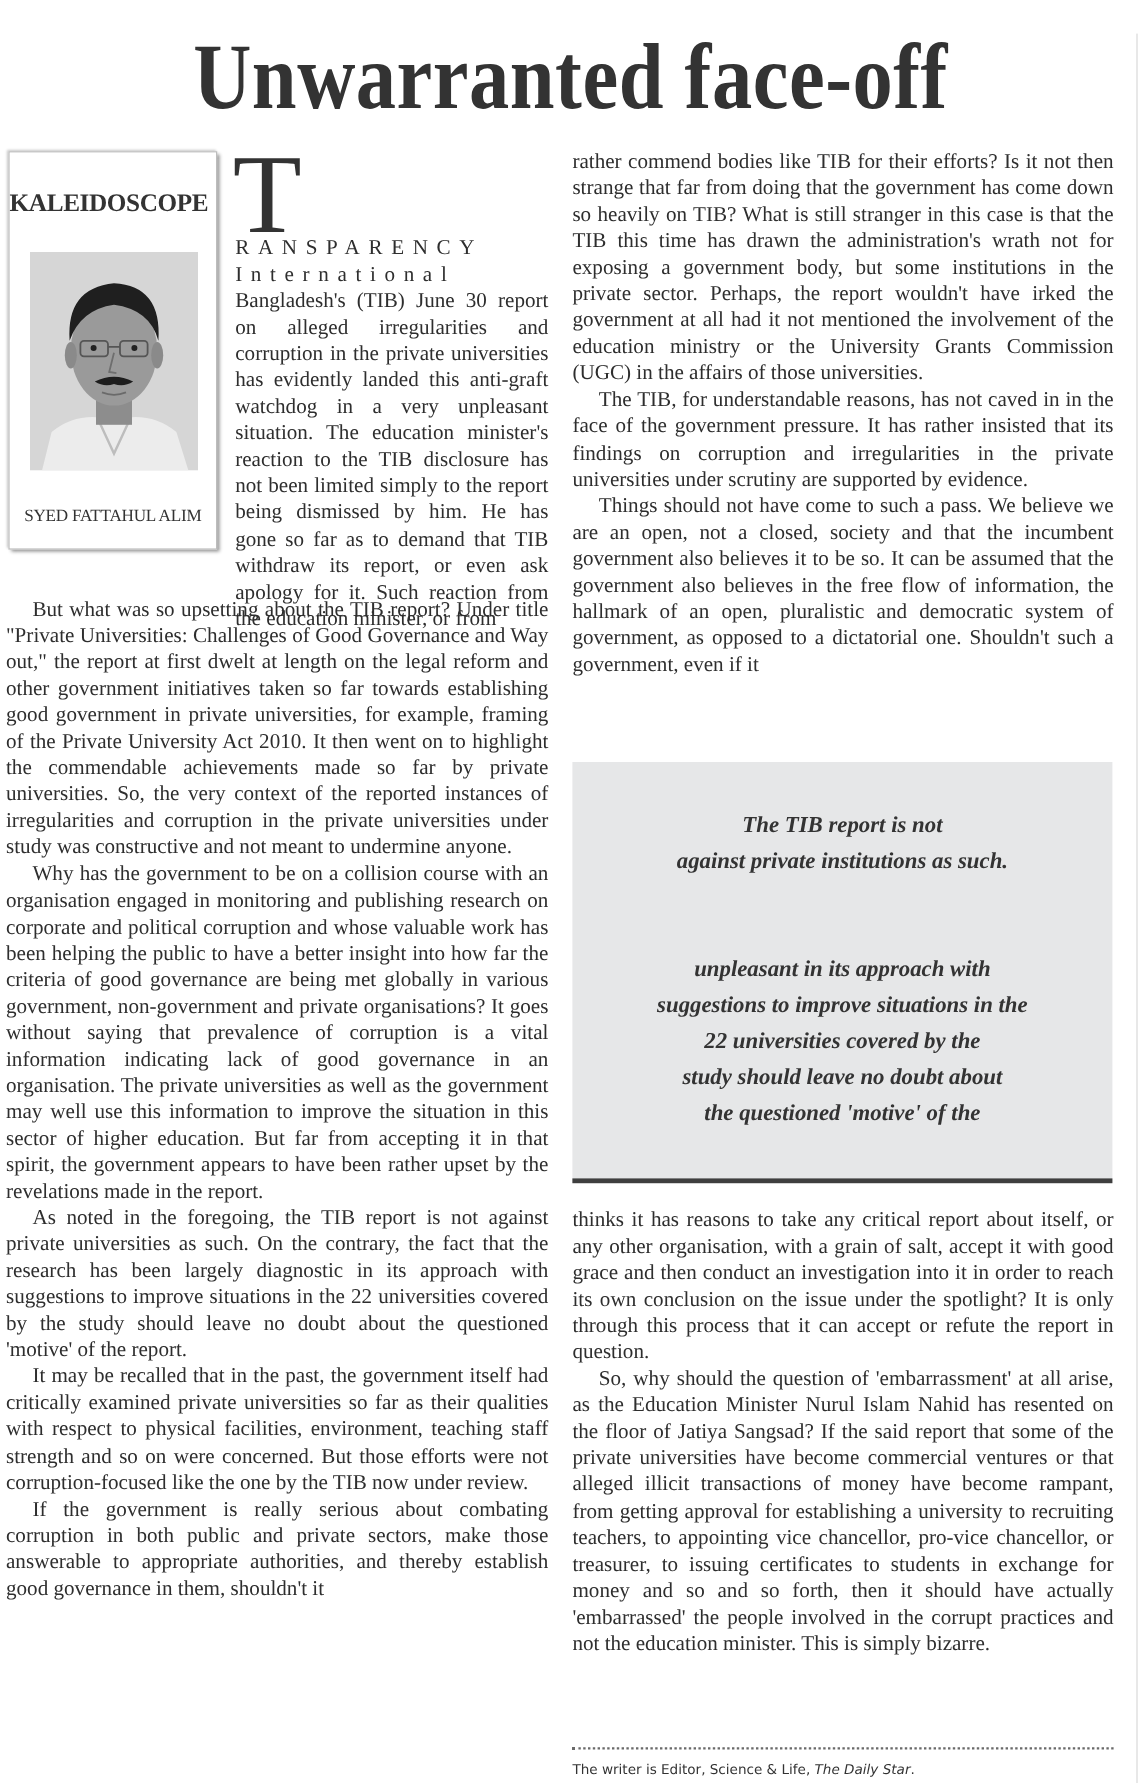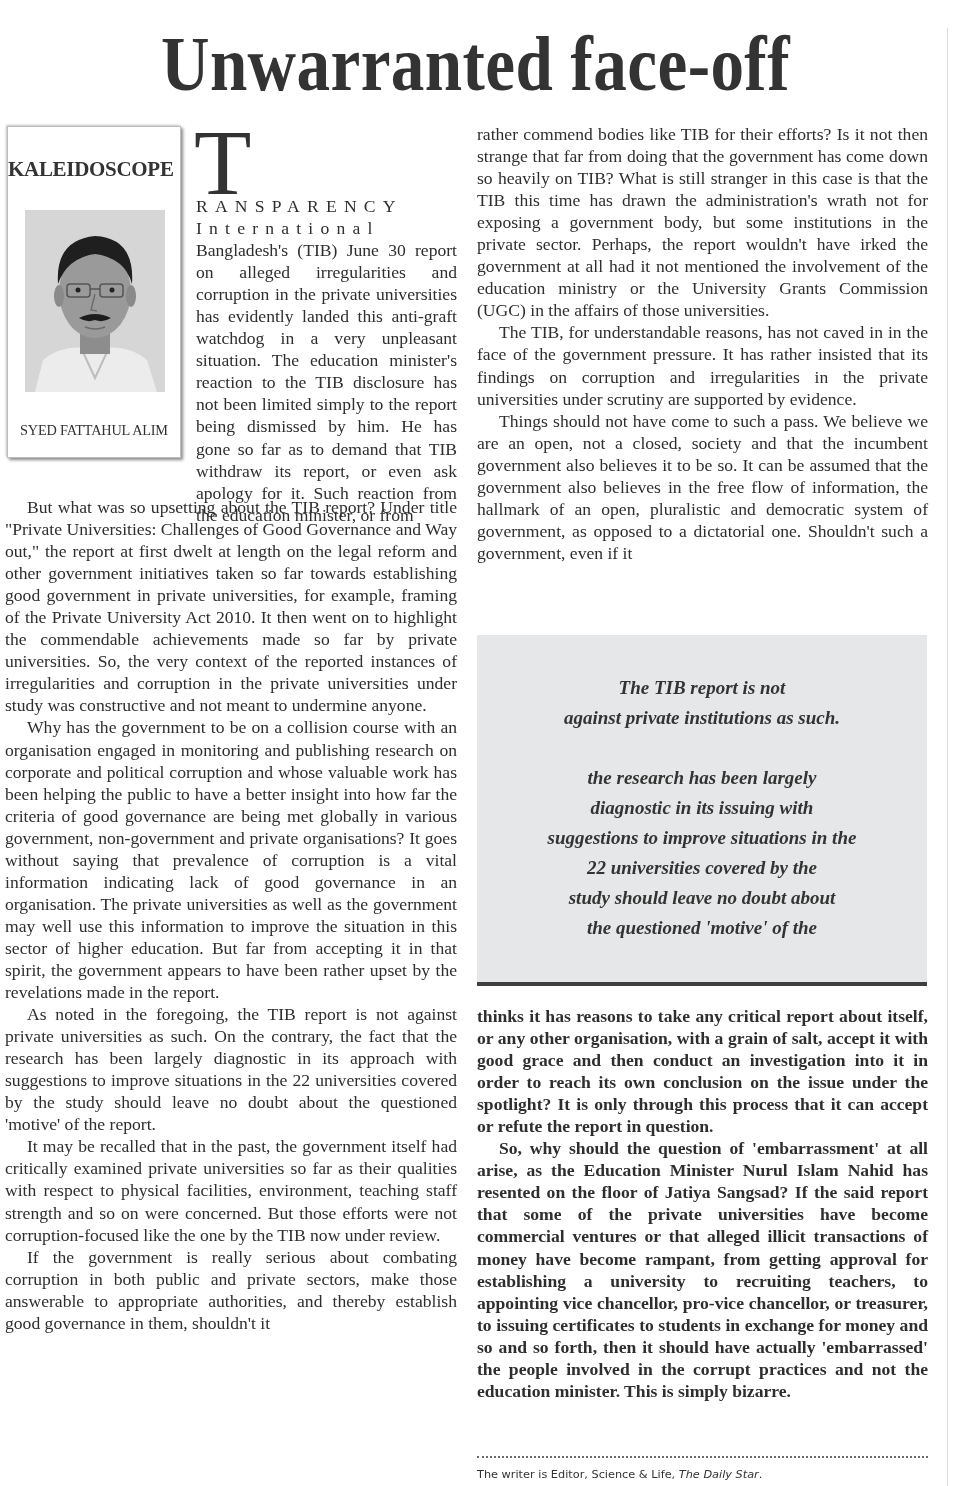--- a/index.html
+++ b/index.html
@@ -58,21 +58,21 @@
     margin: 4px 6px 0 -2px; color: #333; font-weight: normal;
   }
   .spaced { letter-spacing: 7.2px; }
   .col-left-bottom {
     position: absolute; left: 5px; top: 496px; width: 452px;
   }
   .col-right-top {
     position: absolute; left: 477px; top: 123px; width: 451px;
   }
   .col-right-bottom {
-    position: absolute; left: 477px; top: 1005px; width: 451px; font-weight: bold;
+    position: absolute; left: 477px; top: 1005px; width: 451px;
   }
 
   
   .pullquote {
     position: absolute; left: 477px; top: 635px; width: 450px; height: 347px;
     background: #e6e7e8; border-bottom: 4px solid #3f3f3f;
   }
   .pullquote-text {
     position: absolute; left: 0; top: 38px; width: 450px; text-align: center;
     font-style: italic; font-weight: bold; font-size: 19px; line-height: 30px;
@@ -145,22 +145,22 @@
   <p class="noindent">rather commend bodies like TIB for their efforts? Is it not then strange that far from doing that the government has come down so heavily on TIB?  What is still stranger in this case is that the TIB this time has drawn the administration's wrath not for exposing a government body, but some institutions in the private sector. Perhaps, the report wouldn't have irked the government at all had it not mentioned the involvement of the education ministry or the University Grants Commission (UGC) in the affairs of those universities.</p>
   <p>The TIB, for understandable reasons, has not caved in in the face of the government pressure.  It has rather insisted that its findings on corruption and irregularities in the private universities under scrutiny are supported by evidence.</p>
   <p>Things should not have come to such a pass. We believe we are an open, not a closed, society and that the incumbent government also believes it to be so. It can be assumed that the government also believes in the free flow of information, the hallmark of an open, pluralistic and democratic system of government, as opposed to a dictatorial one. Shouldn't such a government, even if it</p>
 </div>
 
 <div class="pullquote">
   <div class="pullquote-text">
     <span>The TIB report is not</span><br>
     <span>against private institutions as such.</span><br>
     <br>
-    <span>the research has been largely</span><br>
-    <span>diagnostic in its issuing with</span><br>
+    <br>
+    <span>unpleasant in its approach with</span><br>
     <span>suggestions to improve situations in the</span><br>
     <span>22 universities covered by the</span><br>
     <span>study should leave no doubt about</span><br>
     <span>the questioned 'motive' of the</span>
   </div>
 </div>
 
 <div class="col-right-bottom body-text">
   <p class="noindent">thinks it has reasons to take any critical report about itself, or any other organisation, with a grain of salt, accept it with good grace and then conduct an investigation into it in order to reach its own conclusion on the issue under the spotlight? It is only through this process that it can accept or refute the report in question.</p>
   <p>So, why should the question of 'embarrassment' at all arise, as the Education Minister Nurul Islam Nahid has resented on the floor of Jatiya Sangsad? If the said report that some of the private universities have become commercial ventures or that alleged illicit transactions of money have become rampant, from getting approval for establishing a university to recruiting  teachers, to appointing vice chancellor, pro-vice chancellor, or treasurer, to issuing certificates to students in exchange for money and so and so forth, then it should have actually 'embarrassed' the people involved in the corrupt practices and not the education minister. This is simply bizarre.</p>

